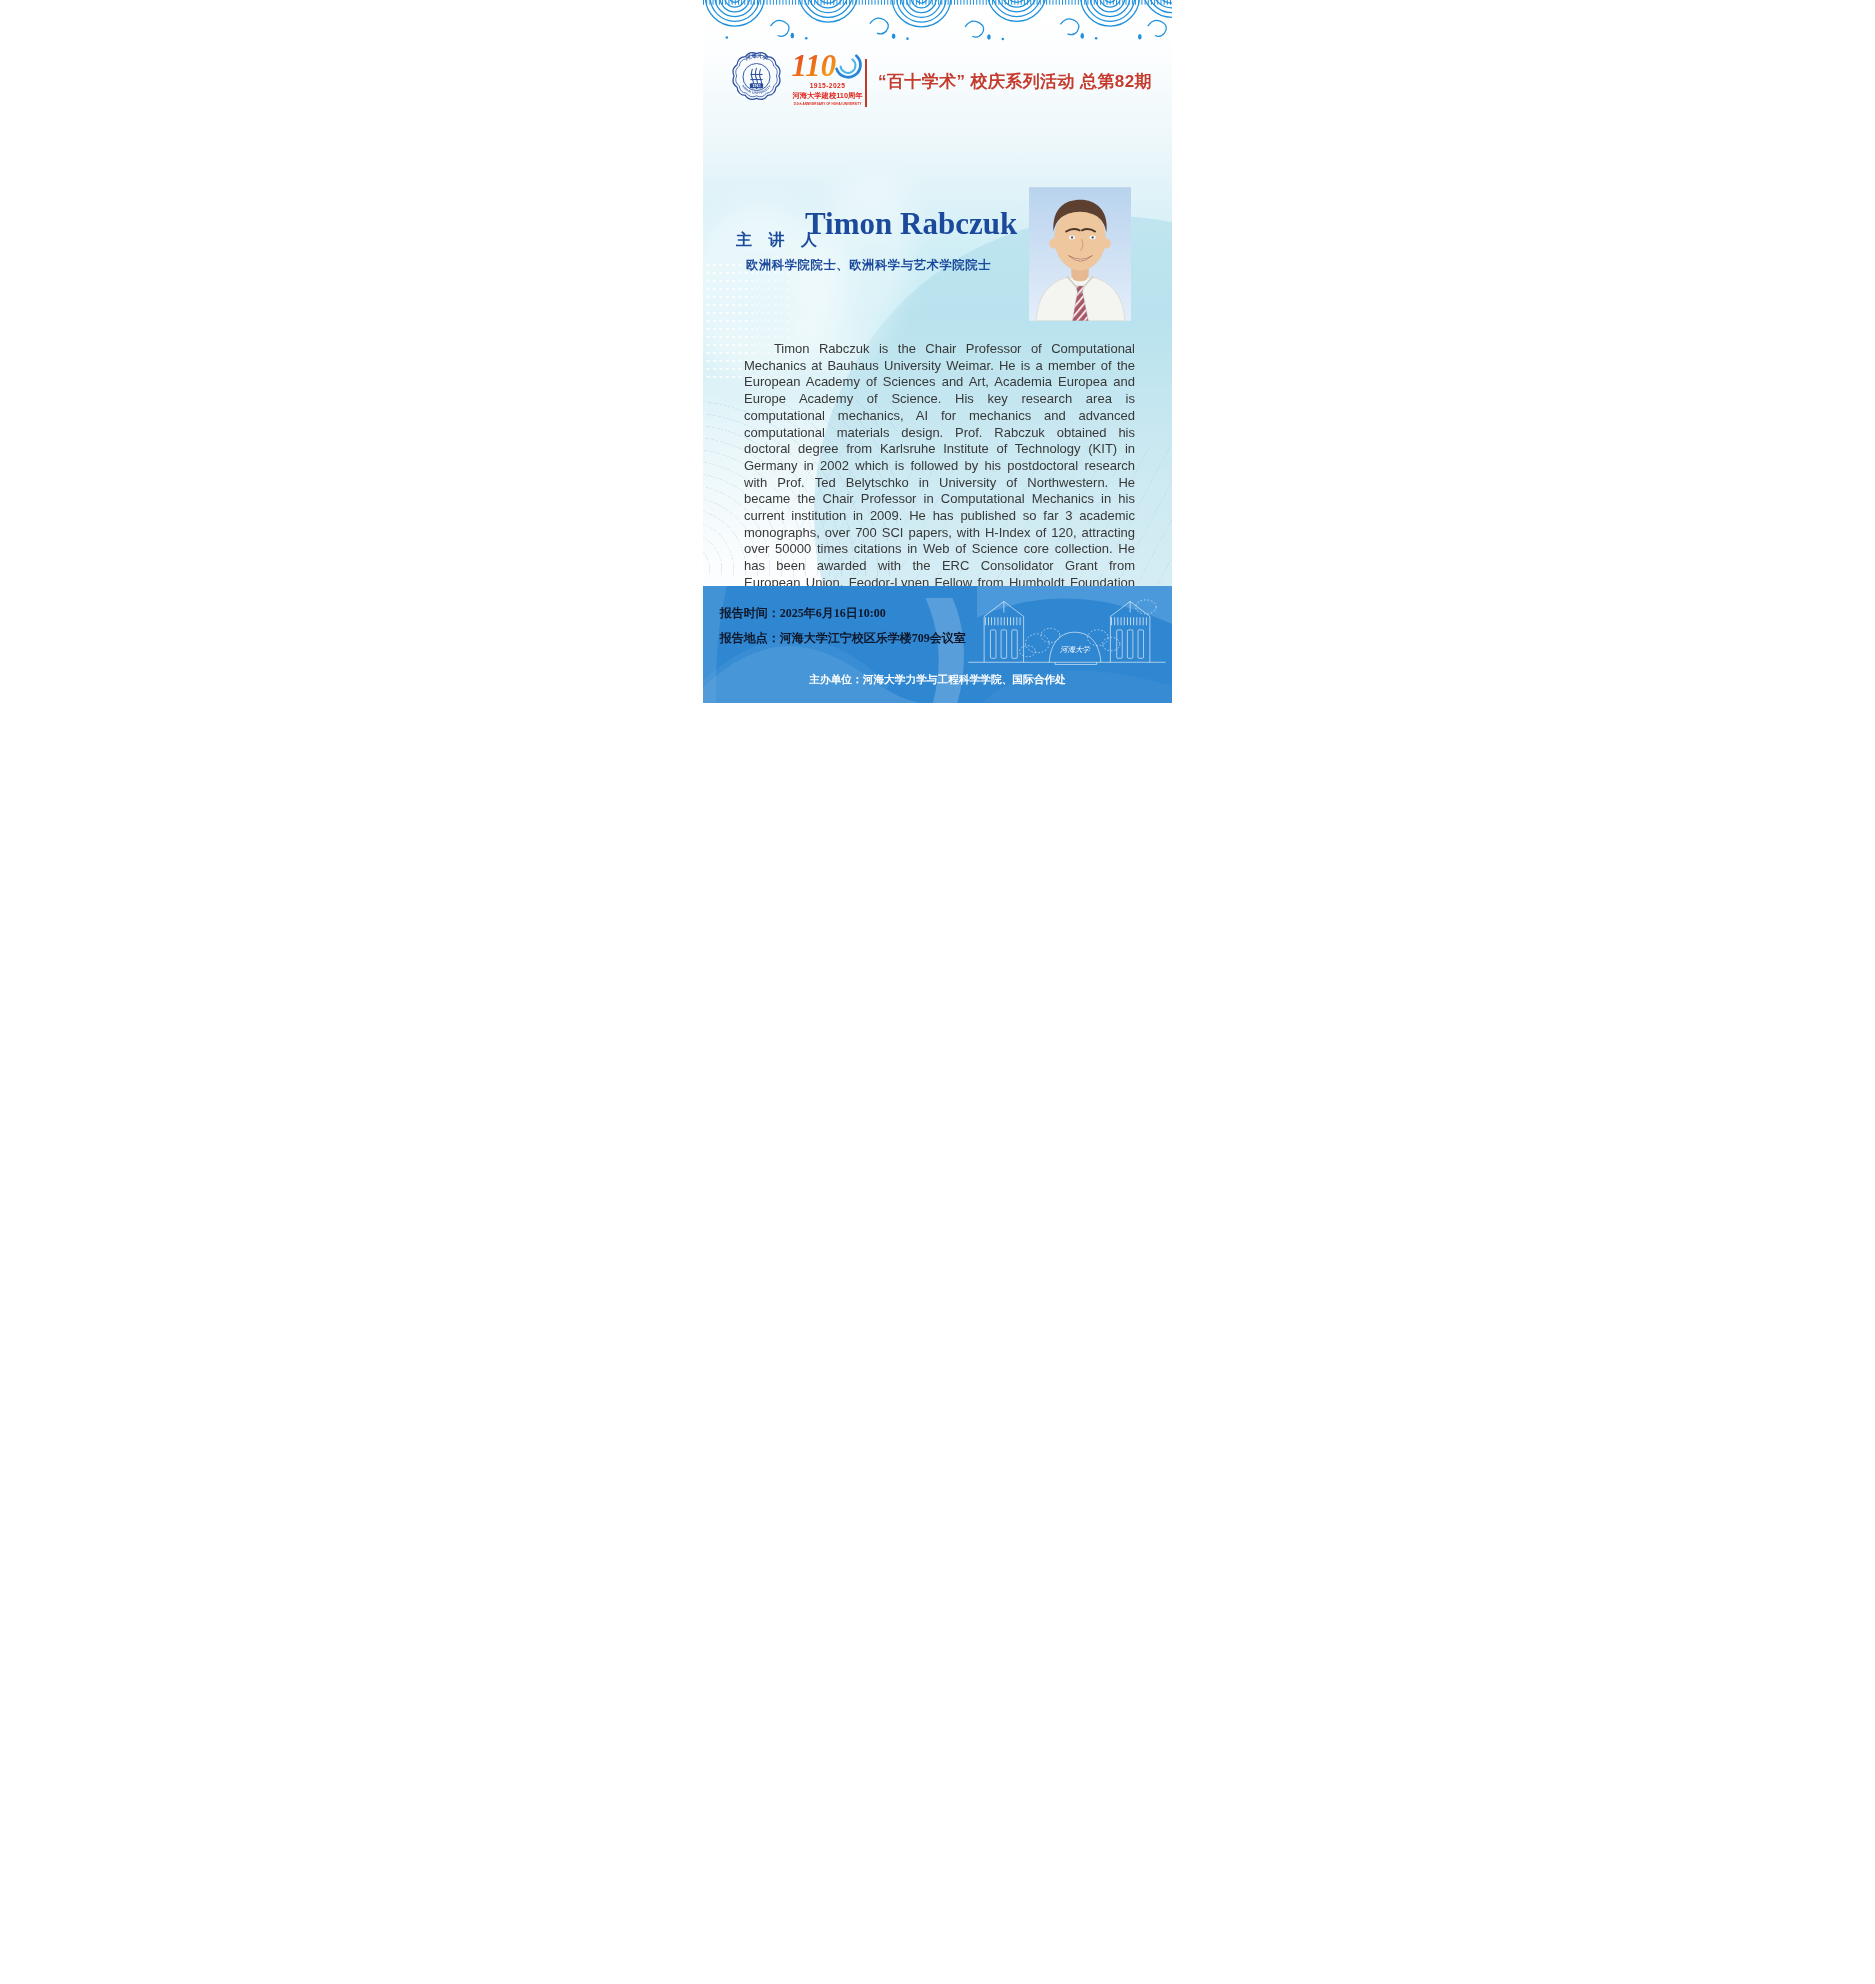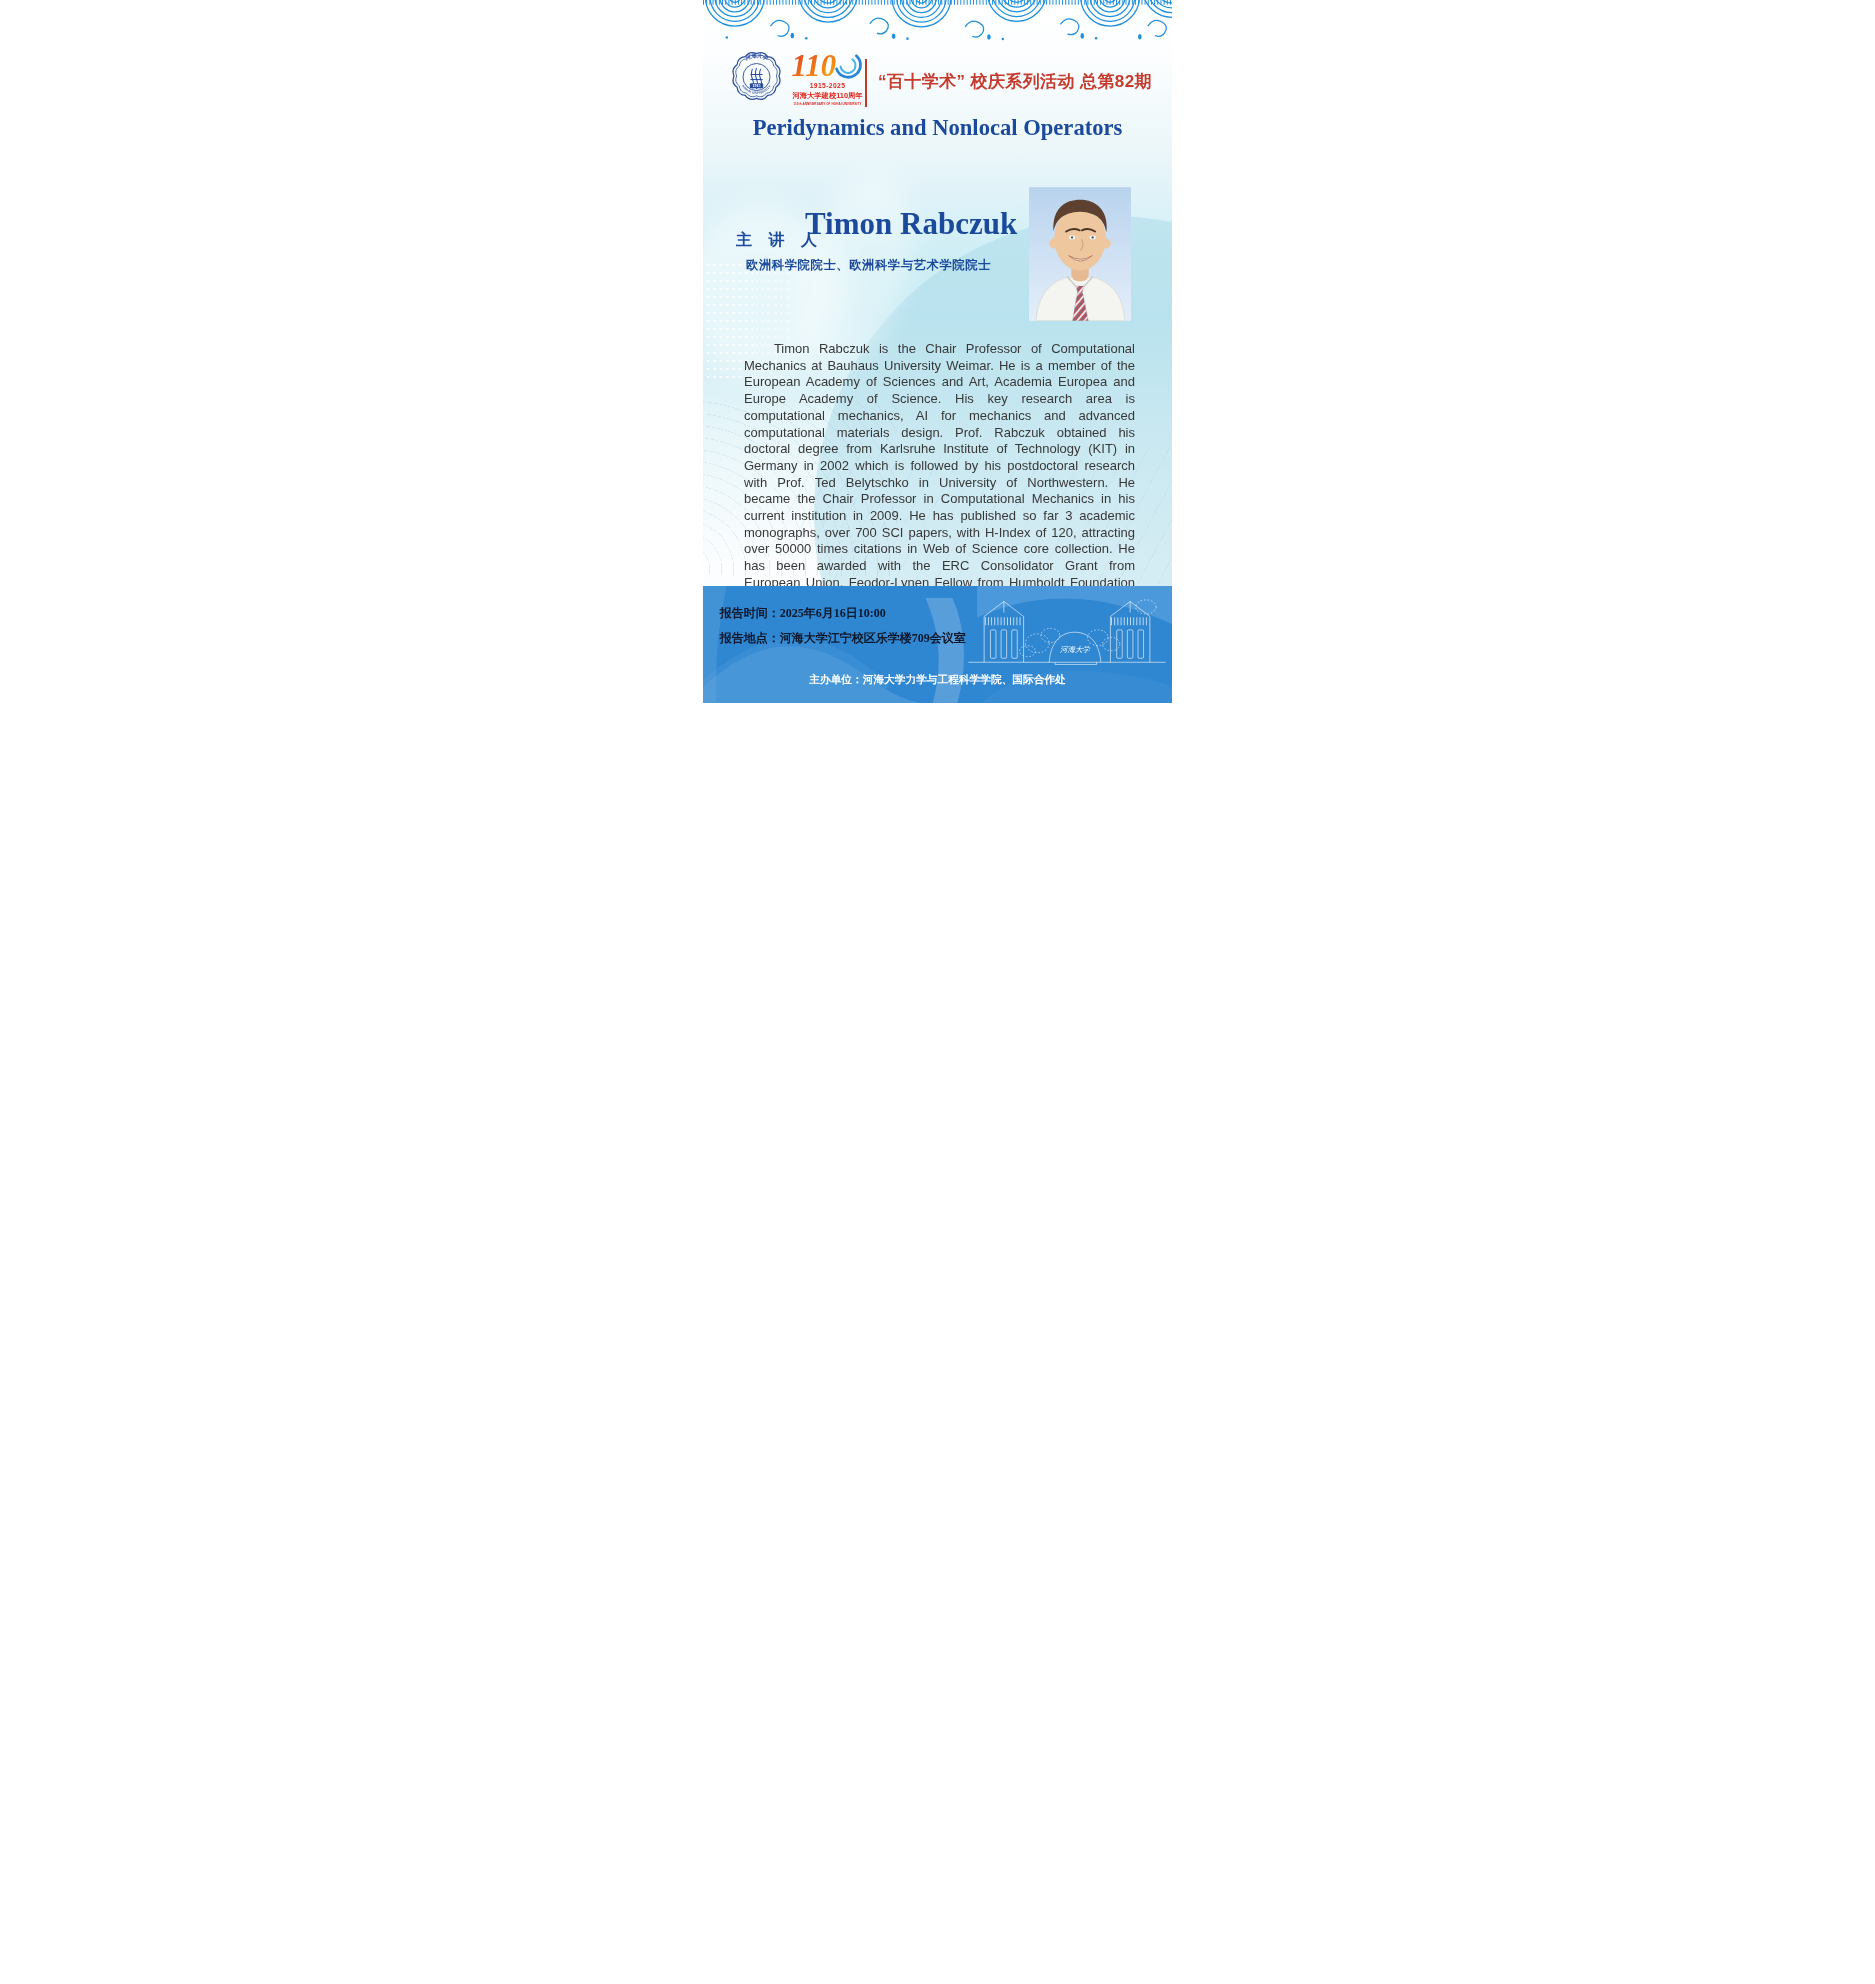--- a/index.html
+++ b/index.html
@@ -164,21 +164,20 @@
     </svg>
     <div class="anniv-years">1915-2025</div>
     <div class="anniv-cn">河海大学建校110周年</div>
     <div class="anniv-en">110th ANNIVERSARY OF HOHAI UNIVERSITY</div>
   </div>
 
   <div class="divider"></div>
   <div class="series-title">“百十学术” 校庆系列活动 总第82期</div>
 
   <div class="main-title">
-    <div>Peridynamics and Nonlocal Operators</div>
   </div>
 
   <div class="speaker-label">主 讲 人</div>
   <div class="speaker-name">Timon Rabczuk</div>
   <div class="speaker-honors">欧洲科学院院士、欧洲科学与艺术学院院士</div>
 
   <div class="photo">
     <svg viewBox="0 0 258 338" width="102" height="134">
       <defs>
         <linearGradient id="pbg" x1="0" y1="0" x2="0" y2="1">

